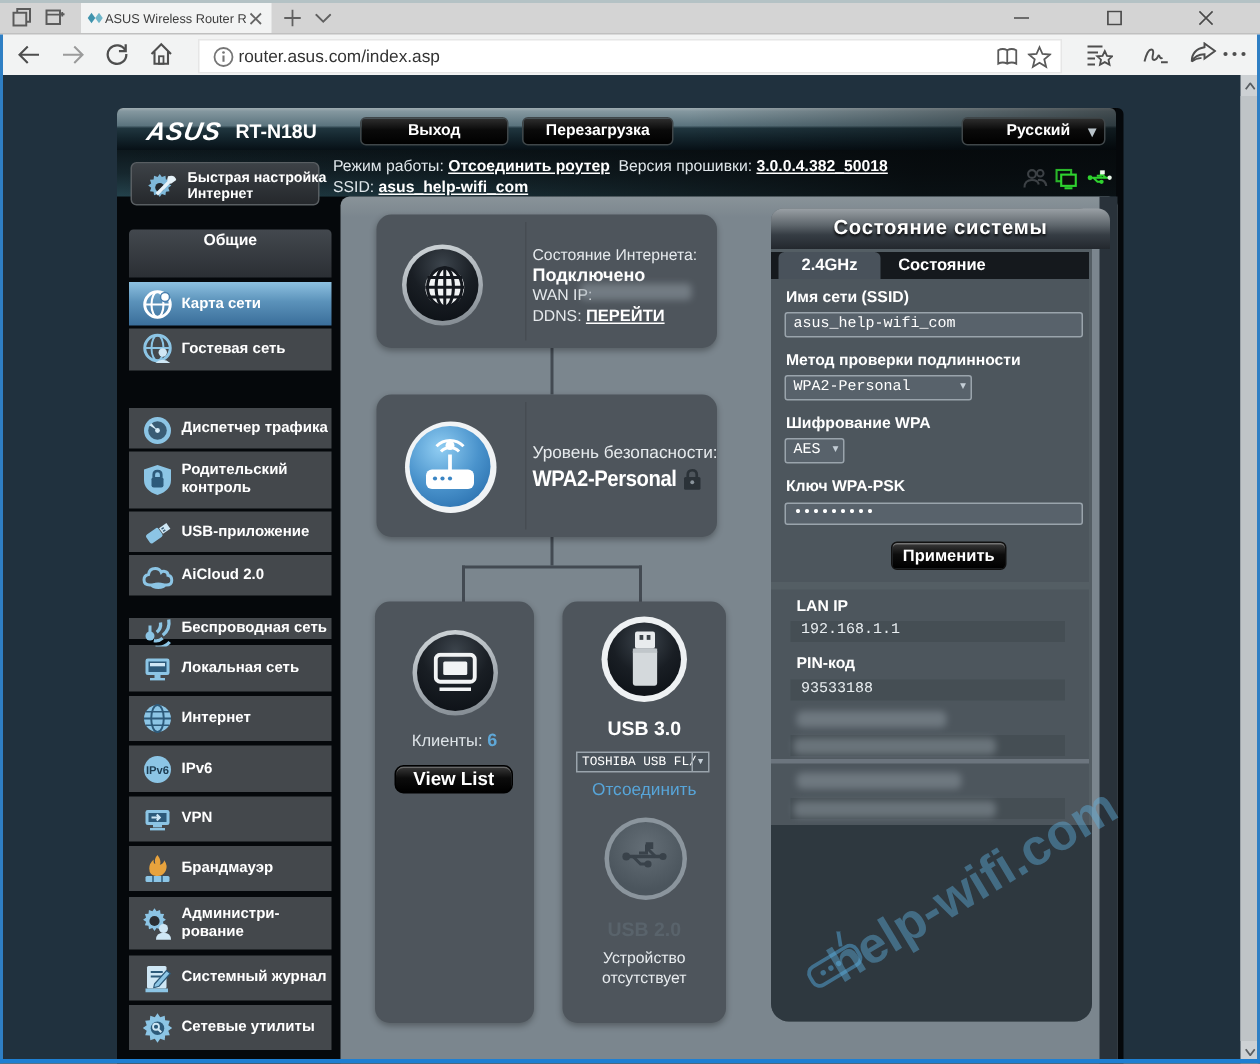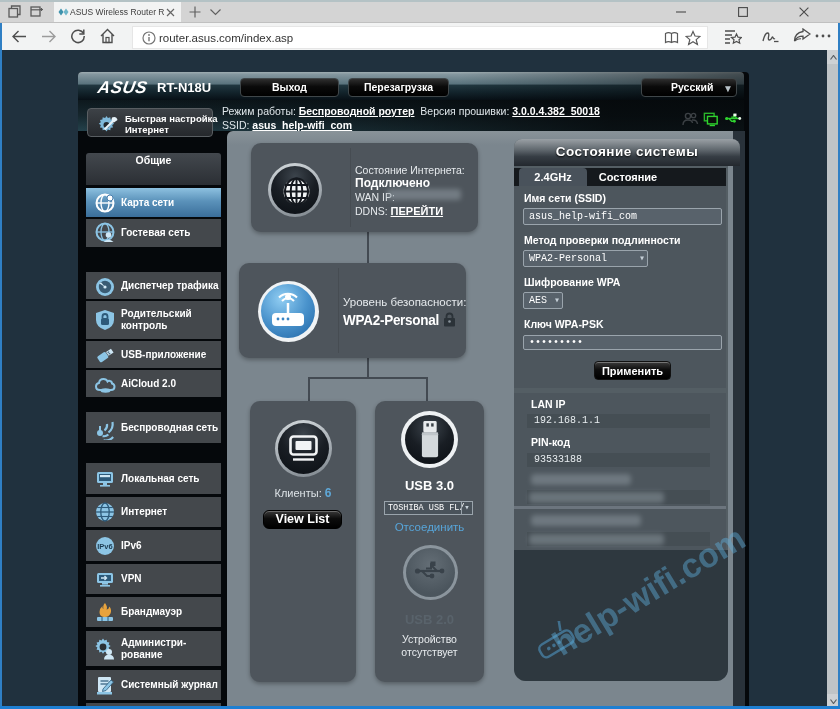--- a/index.html
+++ b/index.html
@@ -174,21 +174,21 @@
     <div class="abs" id="sband"></div>
     <div class="abs" id="qisbtn">
       <svg class="abs" style="left:8px;top:3px;" width="25" height="25" viewBox="0 0 25 25">
           <path d="M10.5 4 l1.4 2 2.4 -0.8 0.3 2.4 2.4 0.3 -0.8 2.4 2 1.4 -2 1.4 0.8 2.4 -2.4 0.3 -0.3 2.4 -2.4 -0.8 -1.4 2 -1.4 -2 -2.4 0.8 -0.3 -2.4 -2.4 -0.3 0.8 -2.4 -2 -1.4 2 -1.4 -0.8 -2.4 2.4 -0.3 0.3 -2.4 2.4 0.8 Z" fill="#7fb9da"></path>
           <circle cx="10.5" cy="13" r="3" fill="#23282d"></circle>
           <path d="M8.5 17.5 L17 9" stroke="#e6f2f9" stroke-width="2.2"></path>
           <path d="M16 5.5 q4.5 -1.5 5.5 2.5 l-3.5 2.5 q-2.5 -0.5 -2.5 -3 z" fill="#e6f2f9"></path>
         </svg>
       <span class="abs" style="left:37px;top:4px;font-size:9.5px;line-height:11px;white-space:nowrap;">Быстрая настройка<br>Интернет</span>
     </div>
-    <span class="toptext" style="left:144px;top:33px;">Режим работы: <b><u>Беспроводной роутер</u></b>&nbsp; Версия прошивки: <b><u>3.0.0.4.382_50018</u></b></span>
+    <span class="toptext" style="left:144px;top:33px;">Режим работы: <b><u>Отсоединить роутер</u></b>&nbsp; Версия прошивки: <b><u>3.0.0.4.382_50018</u></b></span>
     <span class="toptext" style="left:144px;top:47px;">SSID: <b><u>asus_help-wifi_com</u></b></span>
     <svg class="abs" style="left:603px;top:39px;z-index:4;" width="18" height="16" viewBox="0 0 18 16">
         <circle cx="7" cy="5" r="2.6" fill="none" stroke="#3c4145" stroke-width="1.4"></circle>
         <circle cx="12.5" cy="4.5" r="2.2" fill="none" stroke="#3c4145" stroke-width="1.3"></circle>
         <path d="M2 14 Q2 9 7 9 Q11 9 11.5 12 M11 9 Q16 8.5 16.5 13" fill="none" stroke="#3c4145" stroke-width="1.4"></path>
       </svg>
     <svg class="abs" style="left:625px;top:40px;z-index:4;" width="16" height="15" viewBox="0 0 18 17">
         <rect x="1.5" y="1.5" width="11" height="8.5" fill="none" stroke="#2ab52a" stroke-width="1.6"></rect>
         <rect x="5" y="5" width="11" height="8.5" fill="#0a0f0a" stroke="#2fd32f" stroke-width="1.6"></rect>
         <rect x="7.5" y="14.5" width="6" height="1.6" fill="#2fd32f"></rect>
@@ -245,21 +245,21 @@
                 <rect x="15.5" y="13" width="1.8" height="1" fill="#3a5c74"></rect>
               </g>
             </svg>
         </span>USB-приложение</div>
       <div class="mitem" style="height:27px;margin-bottom:15px;"><span class="mi">
         <svg width="24" height="24" viewBox="0 0 24 24">
               <path d="M7 18 Q3 18 3 14.5 Q3 11.5 6 11 Q6.5 7 10.5 7 Q13.5 7 14.5 9.5 Q15.5 8.5 17 9 Q19 9.5 19 11.5 Q21.5 12 21.5 14.8 Q21.5 18 18 18 Z" fill="none" stroke="#8cc5e5" stroke-width="2"></path>
               <ellipse cx="12.5" cy="18.5" rx="5" ry="2.2" fill="#8cc5e5"></ellipse>
             </svg>
         </span>AiCloud 2.0</div>
-      <div class="mitem" style="height:31px;margin-bottom:20px;"><span class="mi">
+      <div class="mitem" style="height:14px;margin-bottom:4px;"><span class="mi">
         <svg width="24" height="24" viewBox="0 0 24 24">
               <circle cx="7" cy="17" r="3" fill="#8cc5e5"></circle>
               <rect x="6" y="10" width="2" height="6" fill="#8cc5e5"></rect>
               <path d="M11 17 A 6.5 6.5 0 0 0 13.5 11.5 M15 19 A 10.5 10.5 0 0 0 18.5 9.5" transform="rotate(50 7 17)" fill="none" stroke="#8cc5e5" stroke-width="2.2"></path>
               <path d="M11.5 14.5 A7 7 0 0 0 14 8 M15.5 16.5 A11 11 0 0 0 19.5 6" fill="none" stroke="#8cc5e5" stroke-width="2.2"></path>
             </svg>
         </span>Беспроводная сеть</div>
       <div class="mitem" style="height:31px;margin-bottom:3px;"><span class="mi">
         <svg width="24" height="24" viewBox="0 0 24 24">
               <rect x="4" y="5" width="16" height="11" rx="1.5" fill="#8cc5e5"></rect>
@@ -349,21 +349,21 @@
                 <ellipse cx="15.5" cy="15.5" rx="11.5" ry="13"></ellipse>
               </g>
             </svg>
         </div>
         <span class="abs" style="left:104px;top:21px;font-size:10.5px;color:#e6eaed;white-space:nowrap;">Состояние Интернета:</span>
         <span class="abs" style="left:104px;top:33px;font-size:12px;color:#fff;font-weight:bold;">Подключено</span>
         <span class="abs" style="left:104px;top:48px;font-size:10.5px;color:#e6eaed;">WAN IP:</span>
         <div class="abs" style="left:136px;top:46px;width:74px;height:11px;background:#97a2aa;opacity:0.5;border-radius:3px;filter:blur(2.5px);"></div>
         <span class="abs" style="left:104px;top:62px;font-size:10.5px;color:#e6eaed;">DDNS: <span style="color:#fff;font-weight:bold;font-size:11px;text-decoration:underline;">ПЕРЕЙТИ</span></span>
       </div>
-      <div class="card" id="card2" style="left:12px;top:132px;width:227px;height:95px;">
+      <div class="card" id="card2" style="left:24px;top:132px;width:227px;height:95px;">
         <div class="cdiv" style="left:99px;"></div>
         <div class="abs" style="left:19px;top:18px;width:61px;height:61px;border-radius:50%;background:#f0f3f5;">
           <div class="abs" style="left:3px;top:3px;width:54px;height:54px;border-radius:50%;background:radial-gradient(circle at 38% 28%, #90cdf2 0%, #4a93cc 50%, #1f64a4 100%);"></div>
           <svg class="abs" style="left:11px;top:8px;" width="38" height="42" viewBox="0 0 38 42">
               <g fill="none" stroke="#fff">
                 <path d="M19 14 v12" stroke-width="2.5"></path>
                 <circle cx="19" cy="8" r="3" fill="#fff" stroke="none"></circle>
                 <path d="M13 12 a8 8 0 0 1 12 0" stroke-width="2"></path>
                 <path d="M10 8.5 a12.5 12.5 0 0 1 18 0" stroke-width="2"></path>
               </g>

